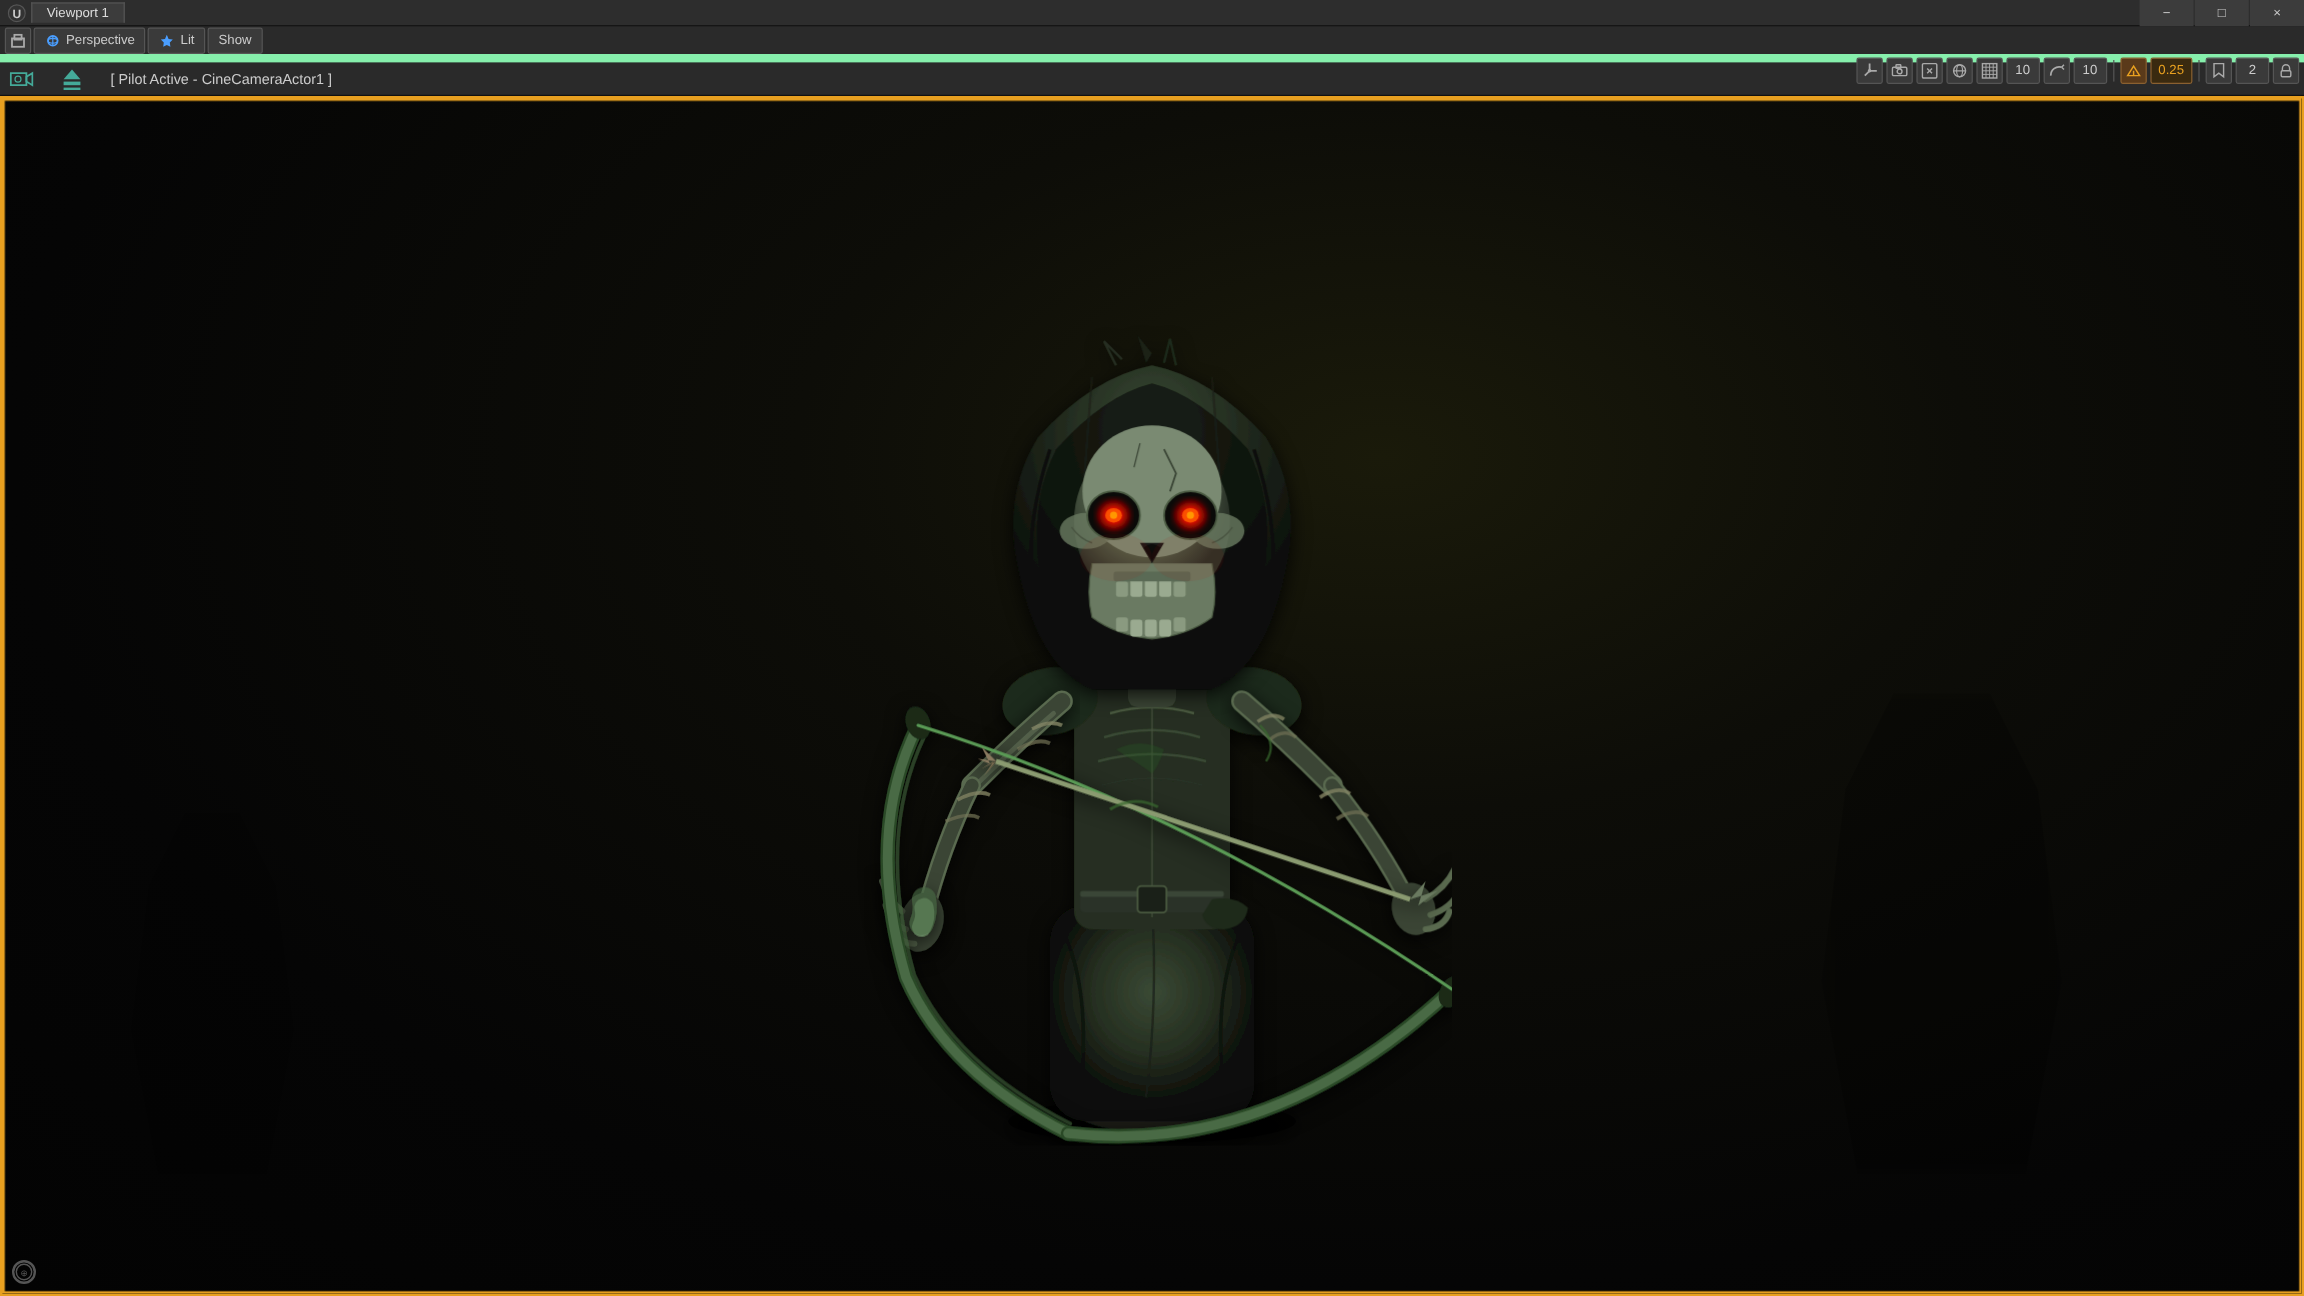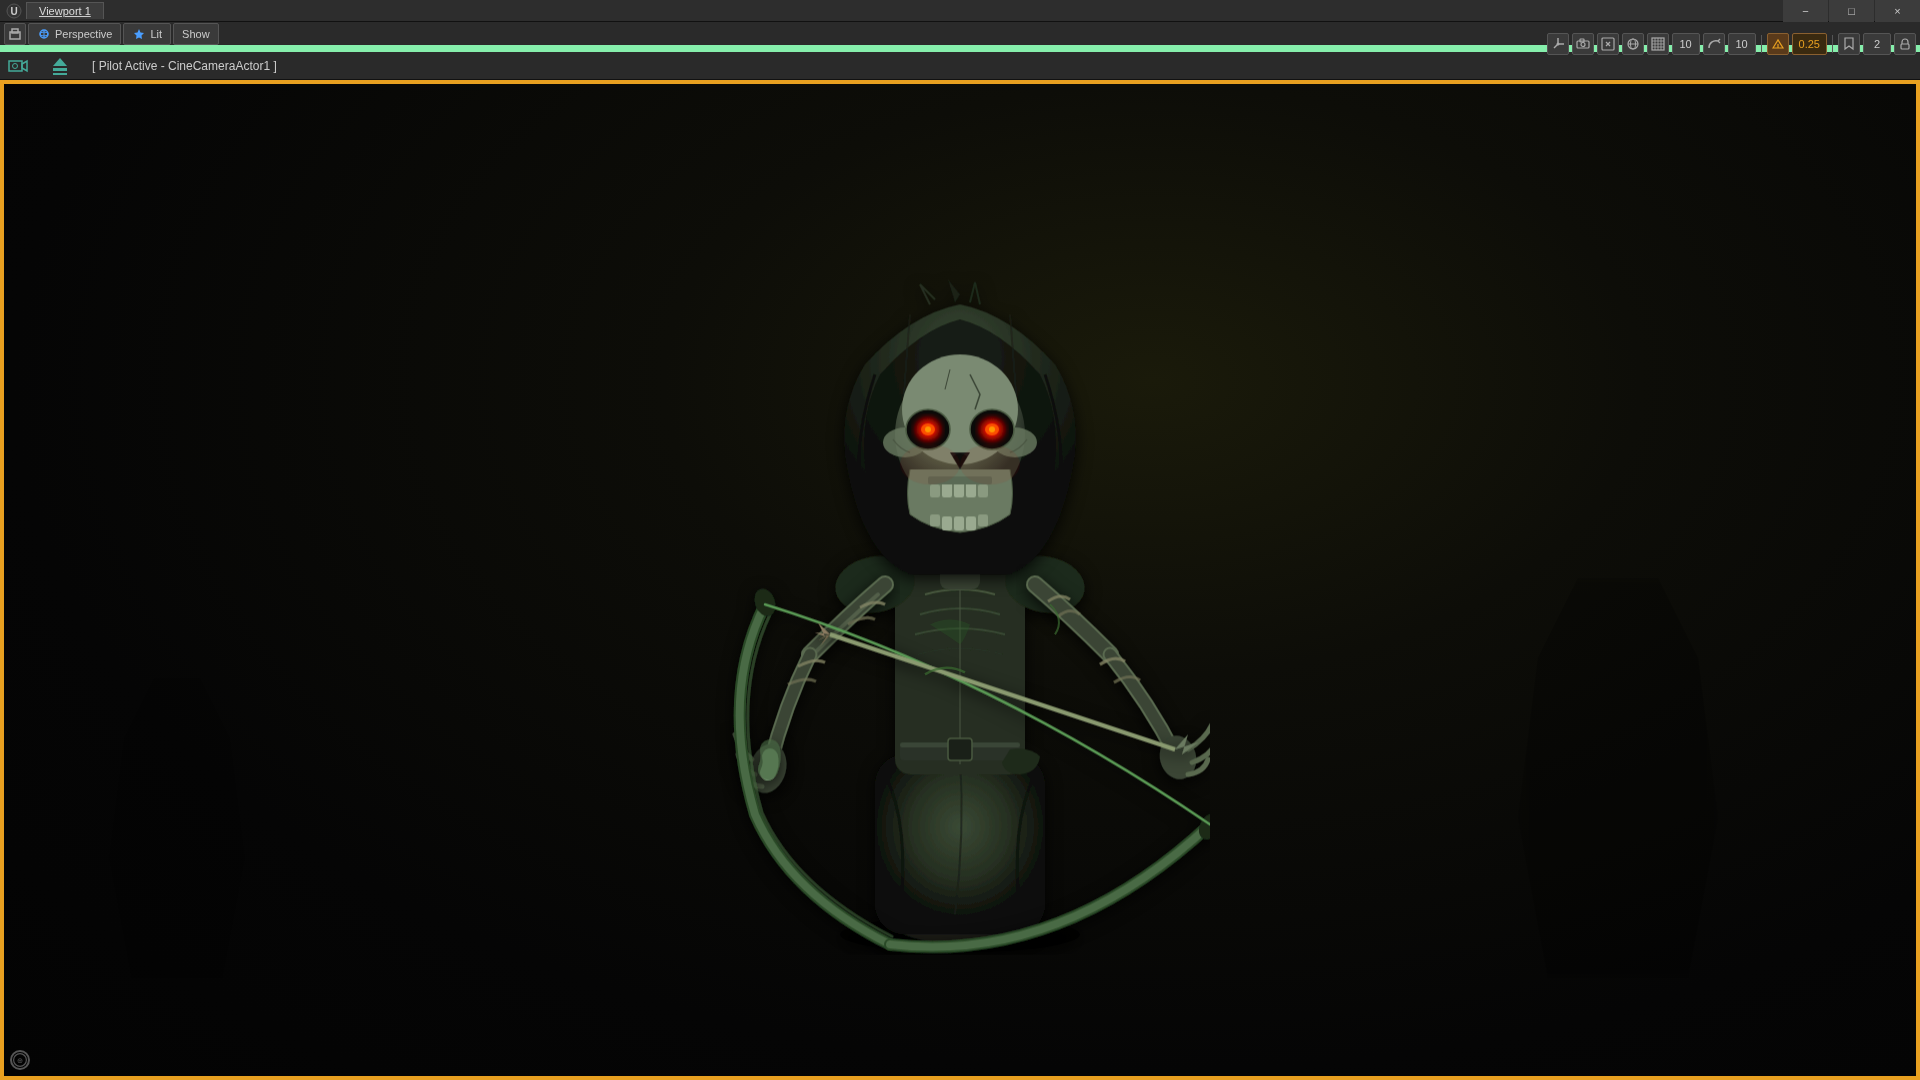--- a/index.html
+++ b/index.html
@@ -24,21 +24,20 @@
       position: relative;
     }
     #title-bar-icon {
       width: 16px;
       height: 16px;
       margin-right: 6px;
     }
     #title-bar-tabs {
       display: flex;
       flex: 1;
-      text-decoration: underline;
     }
     .tab-item {
       background: #3c3c3c;
       border: 1px solid #555;
       border-bottom: none;
       padding: 2px 12px;
       font-size: 11px;
       color: #ddd;
       cursor: pointer;
     }
@@ -89,21 +88,21 @@
       width: 14px;
       height: 14px;
       display: flex;
       align-items: center;
       justify-content: center;
     }
 
     
     #right-toolbar {
       position: absolute;
-      top: 7px;
+      top: 22px;
       right: 0;
       height: 30px;
       display: flex;
       align-items: center;
       padding: 0 4px;
       gap: 3px;
     }
     .rt-btn {
       width: 22px;
       height: 22px;

